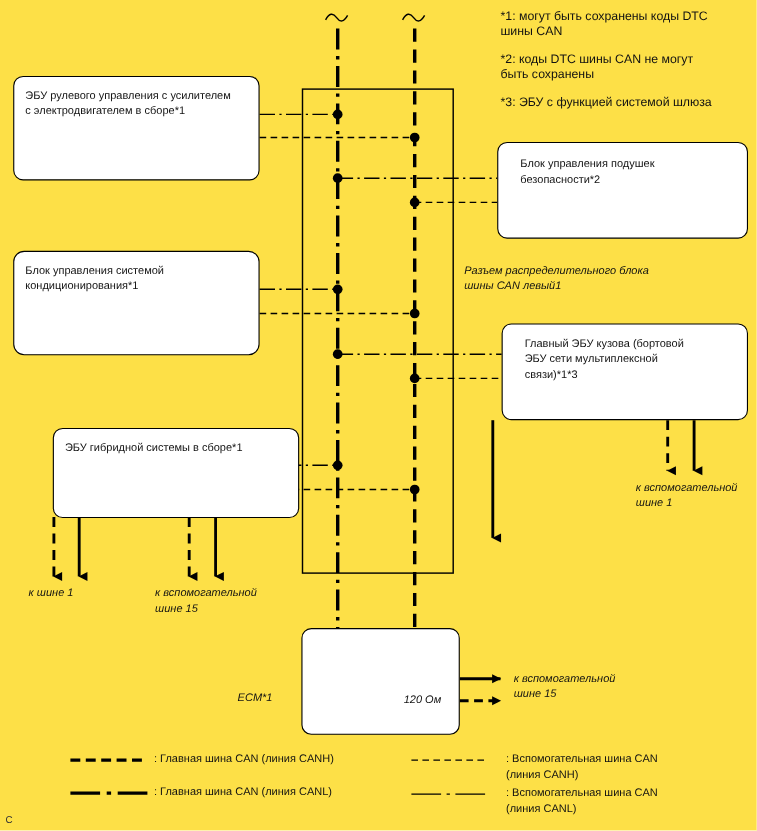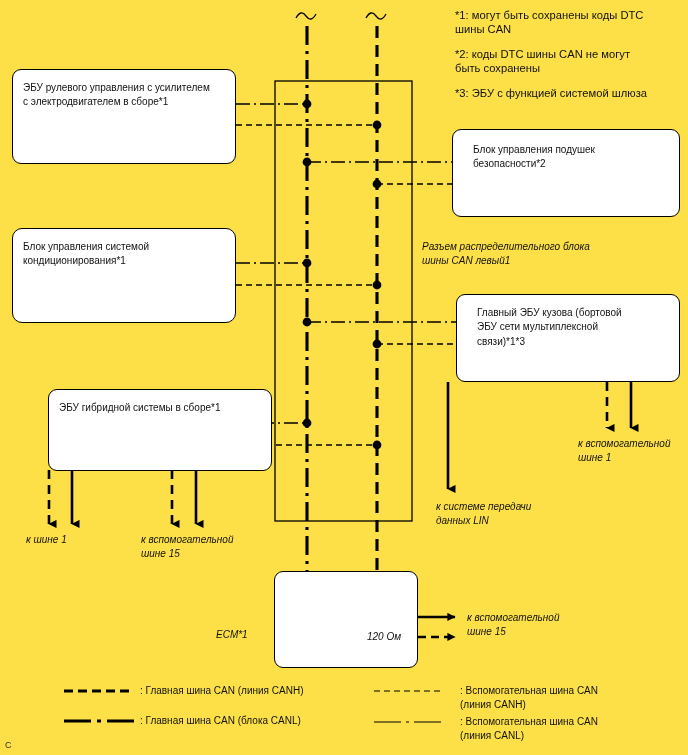--- a/index.html
+++ b/index.html
@@ -181,29 +181,27 @@
   <div class="free-text" style="left:422px; top:240px; width:230px;">Разъем распределительного блока
 шины CAN левый1</div>
 
   <div class="ecu-box" style="left:274px; top:571px; width:144px; height:97px;"></div>
   <div class="free-text" style="left:216px; top:600px;margin-top:28px;">ECM*1</div>
   <div class="free-text" style="left:320px; top:630px;margin-left:47px;">120 Ом</div>
 
   <div class="free-text" style="left:26px; top:533px;">к шине 1</div>
   <div class="free-text" style="left:141px; top:533px; width:110px;">к вспомогательной
 шине 15</div>
-  <div class="free-text" style="left:436px; top:500px; width:120px;">к системе передачи
-данных LIN</div>
   <div class="free-text" style="left:578px; top:437px; width:110px;">к вспомогательной
 шине 1</div>
   <div class="free-text" style="left:467px; top:611px; width:120px;">к вспомогательной
 шине 15</div>
 
   <div class="legend-text" style="left:140px; top:684px; width:230px;">: Главная шина CAN (линия CANH)</div>
-  <div class="legend-text" style="left:140px; top:714px; width:230px;">: Главная шина CAN (блока CANL)</div>
+  <div class="legend-text" style="left:140px; top:714px; width:230px;">: Главная шина CAN (линия CANL)</div>
   <div class="legend-text" style="left:460px; top:684px; width:225px;">: Вспомогательная шина CAN
 (линия CANH)</div>
   <div class="legend-text" style="left:460px; top:715px; width:225px;">: Вспомогательная шина CAN
 (линия CANL)</div>
 
   <div class="corner-mark" style="left:5px; top:740px;">C</div>
 
 </div>
 
 </body></html>

